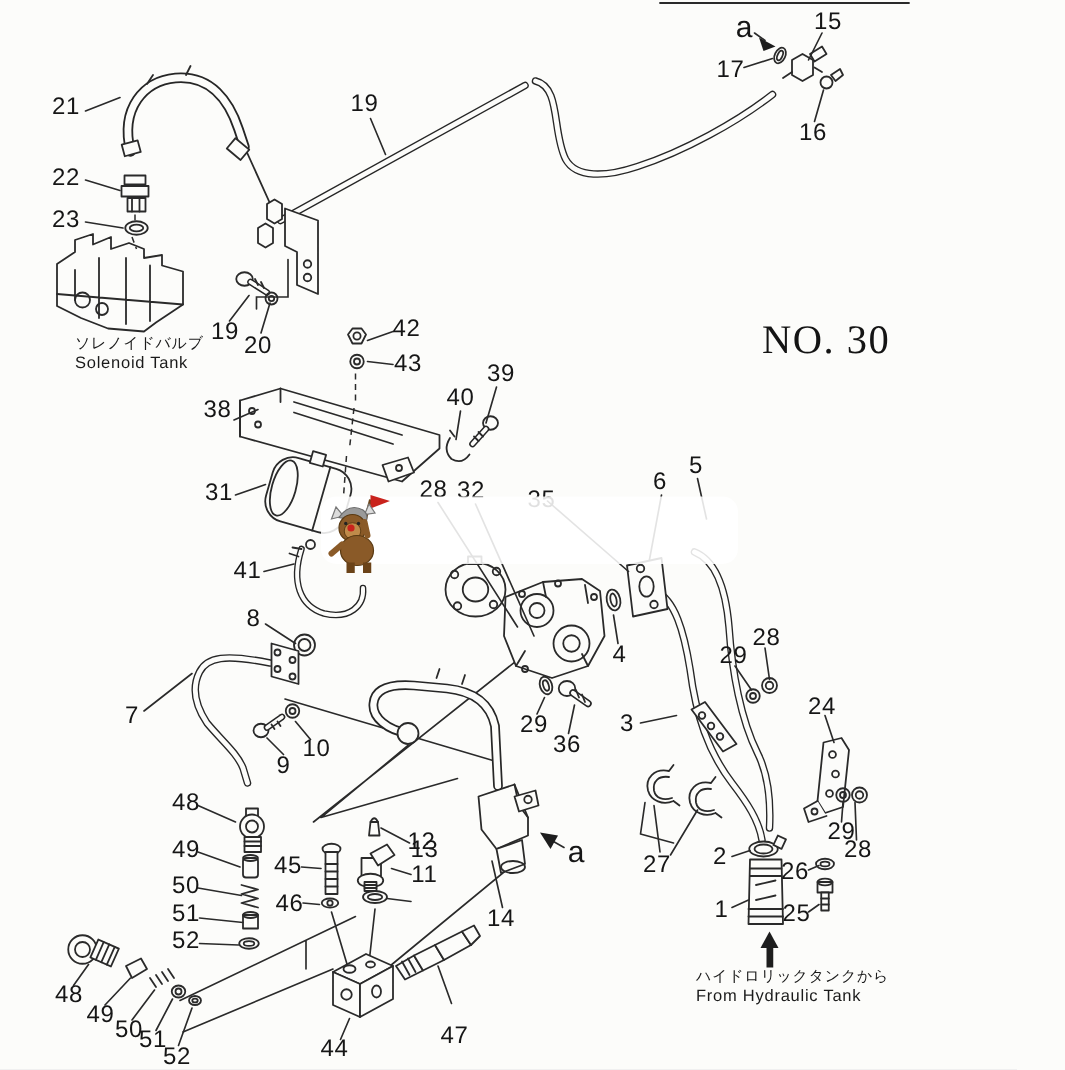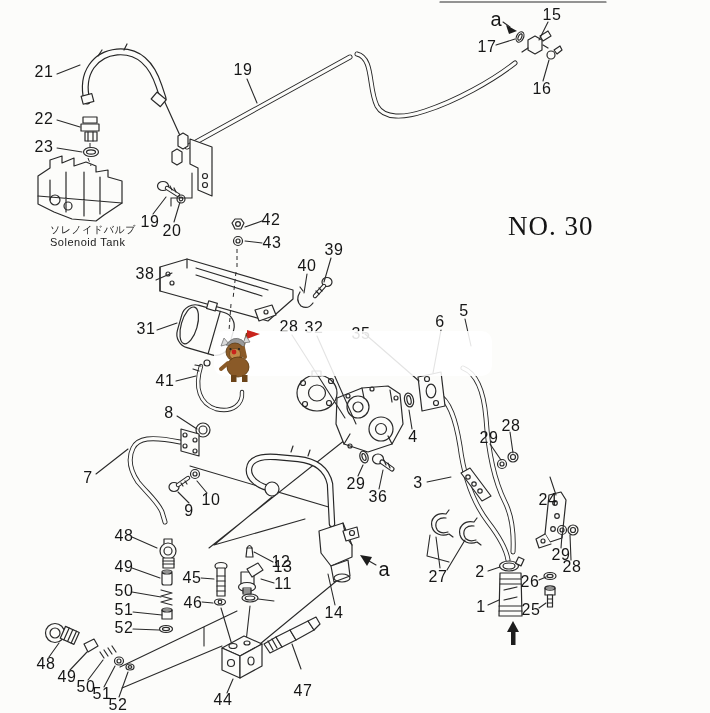--- a/index.html
+++ b/index.html
@@ -418,21 +418,21 @@
       <span class="plabel" style="left: 334px; top: 613px;">14</span>
       <span class="plabel" style="left: 552px; top: 15px;">15</span>
       <span class="plabel" style="left: 542px; top: 89px;">16</span>
       <span class="plabel" style="left: 487px; top: 47px;">17</span>
       <span class="plabel" style="left: 243px; top: 70px;">19</span>
       <span class="plabel" style="left: 150px; top: 222px;">19</span>
       <span class="plabel" style="left: 172px; top: 231px;">20</span>
       <span class="plabel" style="left: 44px; top: 72px;">21</span>
       <span class="plabel" style="left: 44px; top: 119px;">22</span>
       <span class="plabel" style="left: 44px; top: 147px;">23</span>
-      <span class="plabel" style="left: 548px; top: 472px; margin-top: 28px;">24</span>
+      <span class="plabel" style="left: 548px; top: 472px;">24</span>
       <span class="plabel" style="left: 531px; top: 610px;">25</span>
       <span class="plabel" style="left: 530px; top: 582px;">26</span>
       <span class="plabel" style="left: 438px; top: 577px;">27</span>
       <span class="plabel" style="left: 511px; top: 426px;">28</span>
       <span class="plabel" style="left: 572px; top: 567px;">28</span>
       <span class="plabel" style="left: 489px; top: 438px;">29</span>
       <span class="plabel" style="left: 561px; top: 555px;">29</span>
       <span class="plabel" style="left: 146px; top: 329px;">31</span>
       <span class="plabel" style="left: 314px; top: 328px;">32</span>
       <span class="plabel" style="left: 289px; top: 327px;">28</span>
@@ -482,13 +482,17 @@
       <rect x="26" y="48" width="5.5" height="7" fill="#6b4318"></rect>
     </svg>
   </div>
 
   <div class="corner">NO. 30</div>
 
   <div class="note solenoid-note">
     <div class="jp">ソレノイドバルブ</div>
     <div class="en">Solenoid  Tank</div>
   </div>
+  <div class="note tank-note">
+    <div class="jp">ハイドロリックタンクから</div>
+    <div class="en">From  Hydraulic  Tank</div>
+  </div>
 </div>
 
 </body></html>

